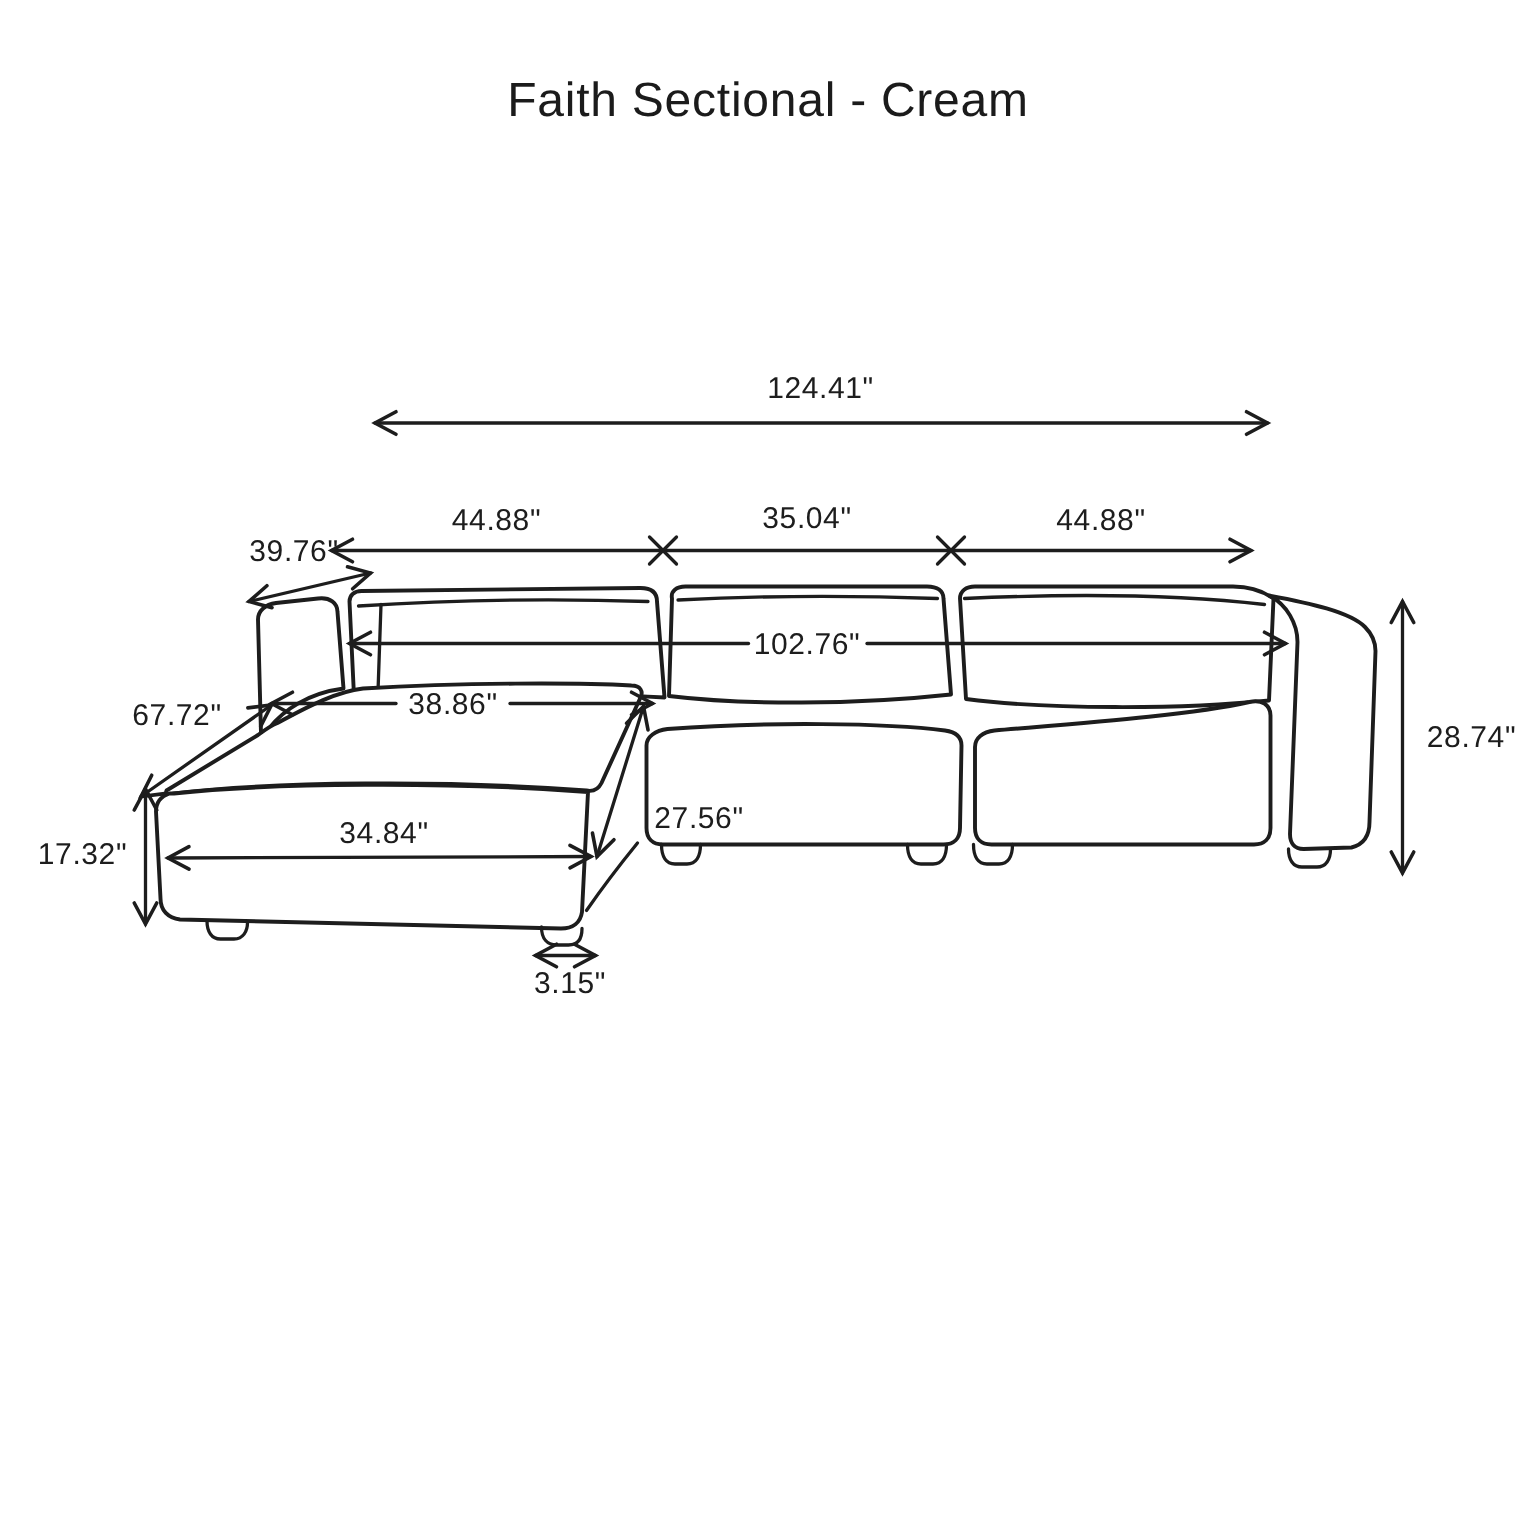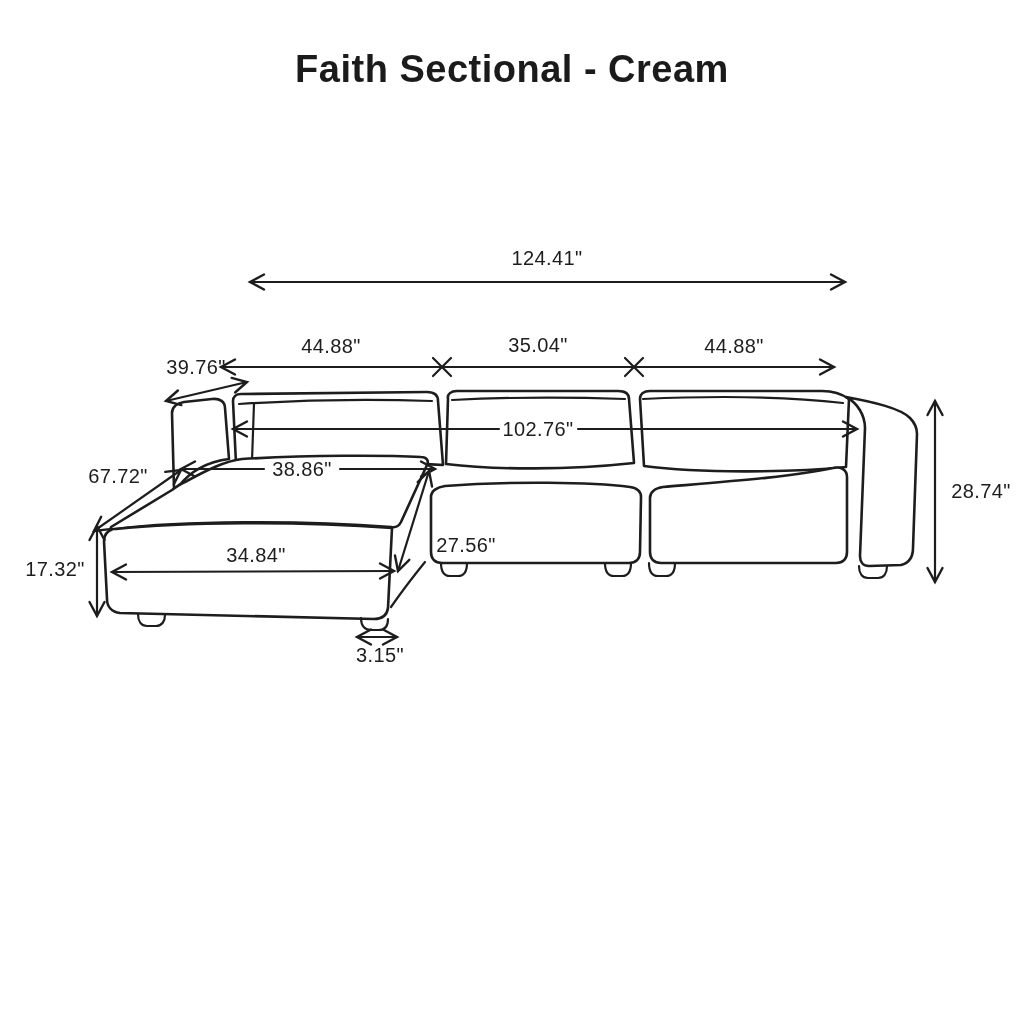--- a/index.html
+++ b/index.html
@@ -7,22 +7,22 @@
     position:relative;
     width:1024px;height:1024px;
     background:#ffffff;
     font-family:"Liberation Sans", sans-serif;
     overflow:hidden;
   }
   .title{
     position:absolute;
     top:48px;left:0;width:1024px;
     text-align:center;
-    font-size:38px;
-    font-weight:700;
+    font-size:32px;
+    font-weight:400;
     letter-spacing:0.5px;
     color:#1b1b1b;
   }
   svg{position:absolute;top:0;left:0;}
   .sofa{fill:#ffffff;stroke:#1d1d1d;stroke-width:2.6;stroke-linecap:round;stroke-linejoin:round;}
   .sofa-line{fill:none;stroke:#1d1d1d;stroke-width:2.2;stroke-linecap:round;stroke-linejoin:round;}
   .dim{fill:none;stroke:#1d1d1d;stroke-width:2.2;stroke-linecap:round;}
   .dimtext{
     font-family:"Liberation Sans", sans-serif;
     font-size:20px;

